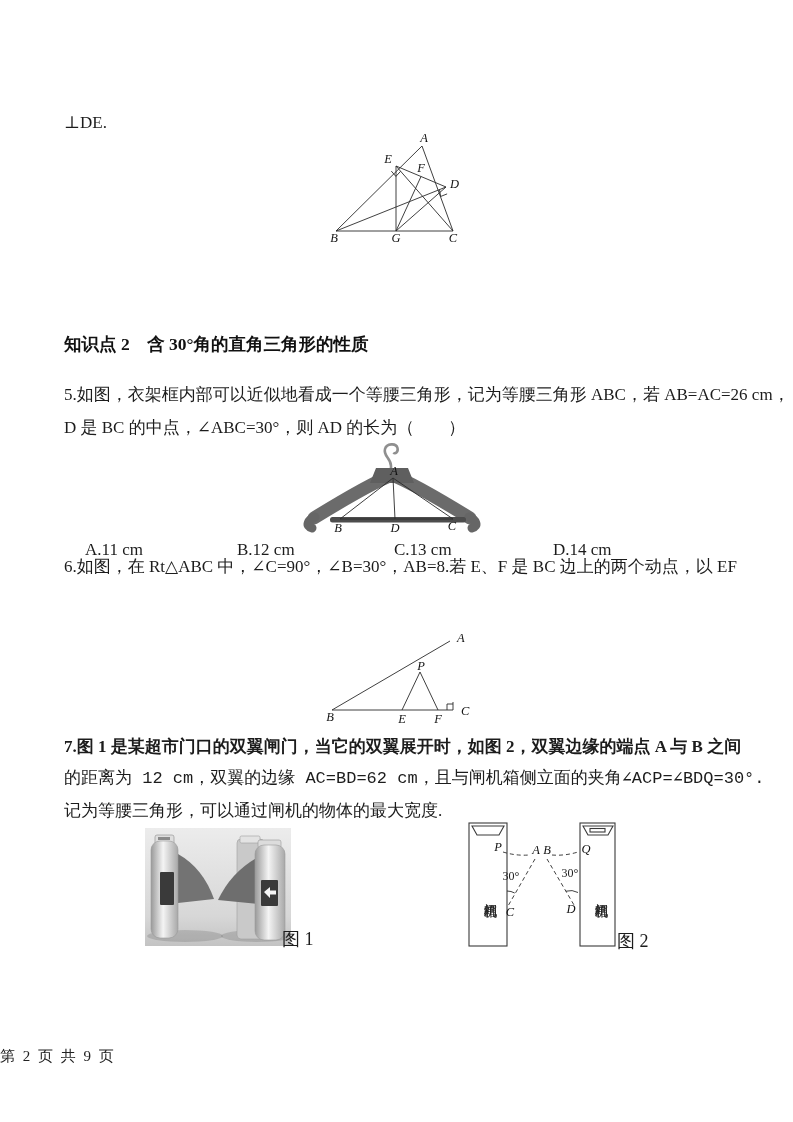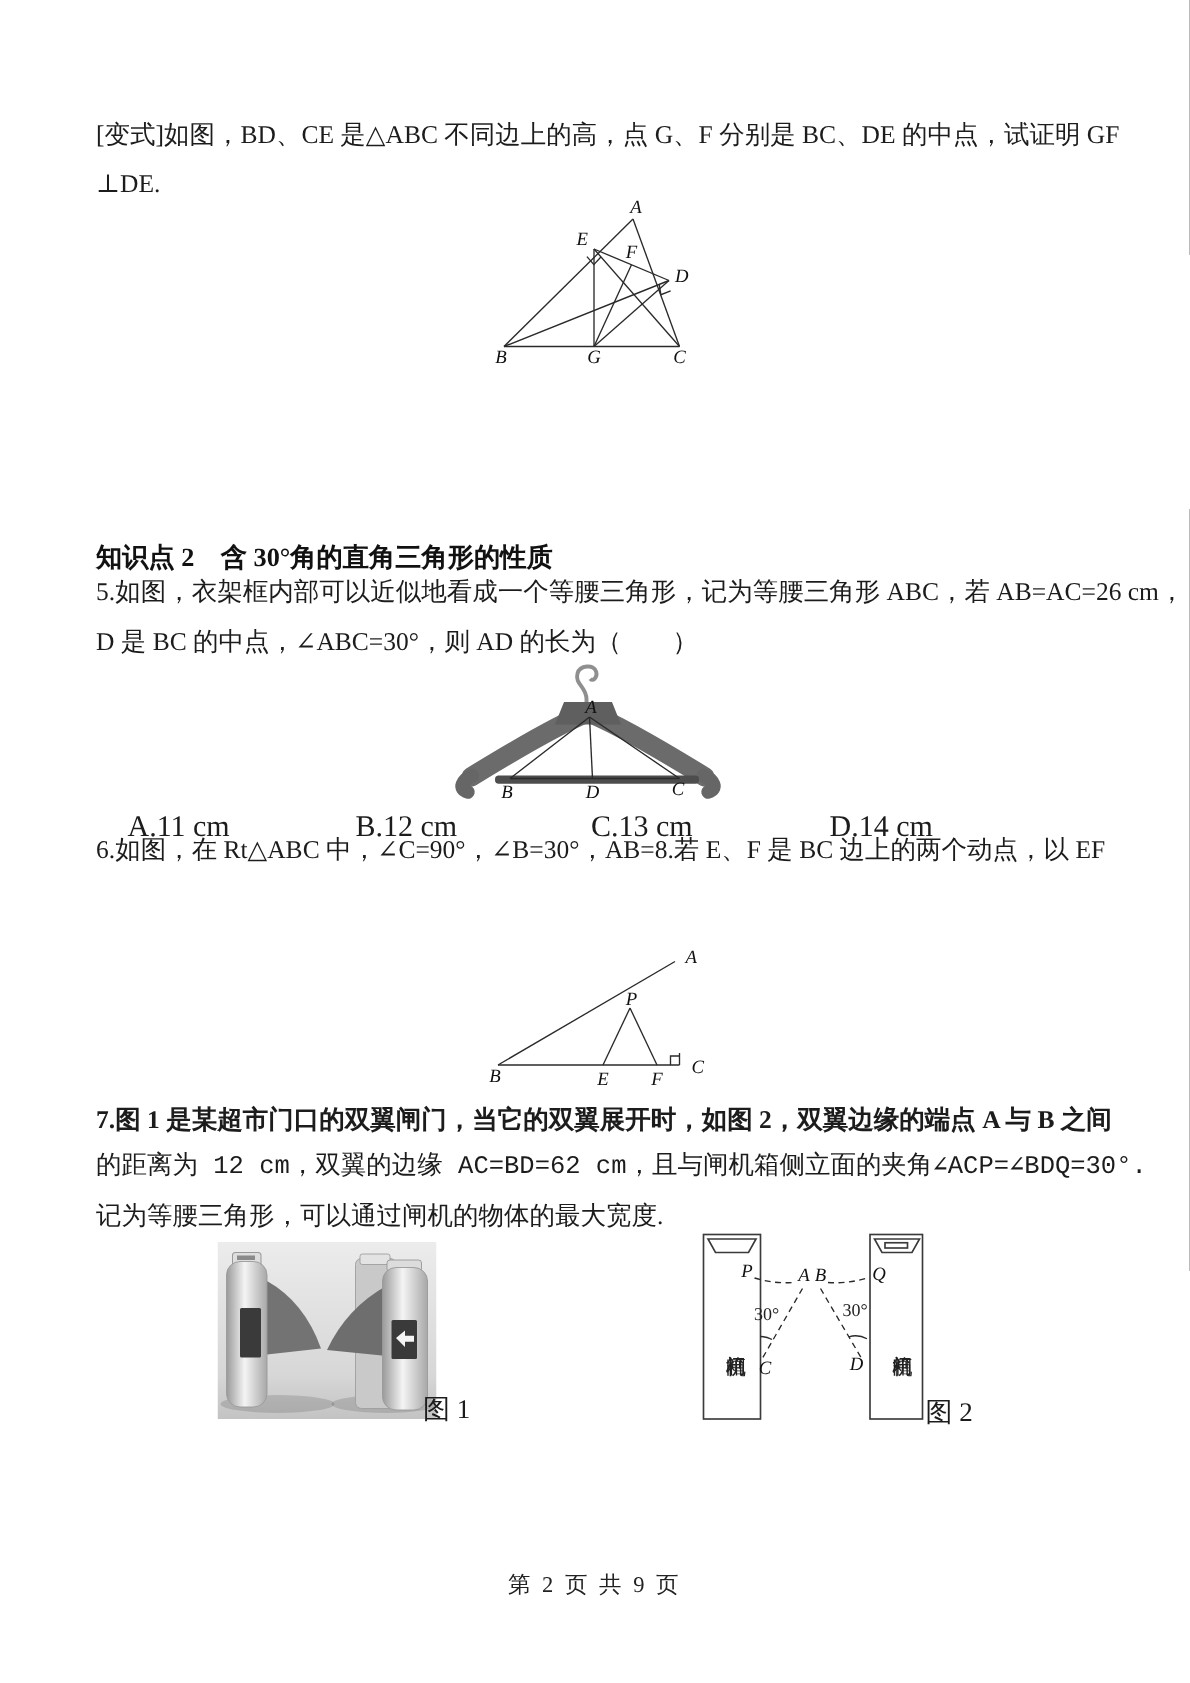--- a/index.html
+++ b/index.html
@@ -1,37 +1,36 @@
 <!DOCTYPE html>
 <html><head>
 <meta charset="utf-8">
 <style>
   html,body{margin:0;padding:0;background:#888;}
   .page{position:relative;width:793px;height:1122px;margin:0 auto;background:#ffffff;
         font-family:"Liberation Serif","DejaVu Serif",serif;color:#1a1a1a;overflow:hidden;}
   .tline{position:absolute;left:64px;white-space:nowrap;font-size:17px;line-height:22px;color:#1c1c1c;}
   .hline{position:absolute;left:64px;white-space:nowrap;font-size:17.5px;font-weight:bold;color:#111;}
-  .choice{position:absolute;white-space:nowrap;font-size:20px;color:#1c1c1c;}
+  .choice{position:absolute;white-space:nowrap;font-size:17px;color:#1c1c1c;}
   .caption{position:absolute;white-space:nowrap;font-size:18px;color:#1c1c1c;}
-  .footer{position:absolute;left:0;width:100%;text-align:center;font-size:15px;letter-spacing:2px;color:#222;}
+  .footer{position:absolute;left:0;width:100%;text-align:left;font-size:15px;letter-spacing:2px;color:#222;}
   .figwrap{position:absolute;}
   .figwrap svg{position:absolute;left:0;top:0;}
   .vtext{position:absolute;writing-mode:vertical-rl;text-orientation:upright;
          font-size:13.5px;letter-spacing:1px;color:#222;white-space:nowrap;}
   svg text{font-family:"Liberation Serif","DejaVu Serif",serif;}
   .ptlabel{font-style:italic;font-size:12.5px;fill:#111;}
   .figline{stroke:#2a2a2a;stroke-width:0.9;fill:none;}
   .dash{stroke:#2a2a2a;stroke-width:0.9;fill:none;stroke-dasharray:4,3;}
 </style>
 </head>
 <body>
 
 <div class="page">
 
-  <div class="tline" style="top:79px;">[变式]如图，BD、CE 是△ABC 不同边上的高，点 G、F 分别是 BC、DE 的中点，试证明 GF</div>
   <div class="tline" style="top:112px;">⊥DE.</div>
 
   <div class="figwrap" style="left:316px;top:130px;width:160px;height:115px;">
     <svg width="160" height="115" viewBox="0 0 160 115">
       <g class="figline">
         <line x1="106" y1="16" x2="20" y2="101"></line>
         <line x1="106" y1="16" x2="137" y2="101"></line>
         <line x1="20" y1="101" x2="137" y2="101"></line>
         <line x1="20" y1="101" x2="130" y2="57"></line>
         <line x1="137" y1="101" x2="80" y2="36"></line>
@@ -45,21 +44,21 @@
       <text class="ptlabel" x="108" y="12" text-anchor="middle">A</text>
       <text class="ptlabel" x="76" y="33" text-anchor="end">E</text>
       <text class="ptlabel" x="105" y="42" text-anchor="middle">F</text>
       <text class="ptlabel" x="134" y="58" text-anchor="start">D</text>
       <text class="ptlabel" x="18" y="112" text-anchor="middle">B</text>
       <text class="ptlabel" x="80" y="112" text-anchor="middle">G</text>
       <text class="ptlabel" x="137" y="112" text-anchor="middle">C</text>
     </svg>
   </div>
 
-  <div class="hline" style="top:359px;">知识点 2　含 30°角的直角三角形的性质</div>
+  <div class="hline" style="top:332px;">知识点 2　含 30°角的直角三角形的性质</div>
 
   <div class="tline" style="top:384px;">5.如图，衣架框内部可以近似地看成一个等腰三角形，记为等腰三角形 ABC，若 AB=AC=26 cm，</div>
   <div class="tline" style="top:417px;">D 是 BC 的中点，∠ABC=30°，则 AD 的长为（　　）</div>
 
   <div class="figwrap" style="left:300px;top:440px;width:200px;height:96px;">
     <svg width="200" height="96" viewBox="0 0 200 96">
       <path d="M 91,31 L 91,26 C 91,18 83,16 85,9 C 86.5,3.5 96,2.5 97.5,8 C 98.5,12 95,14.5 93.5,12.5" fill="none" stroke="#8f8f8f" stroke-width="2.6"></path>
       <path d="M 14,78 C 40,62 70,44 92,35 C 114,44 144,62 170,78" fill="none" stroke="#6b6b6b" stroke-width="13" stroke-linecap="round"></path>
       <path d="M 15,77 C 8,80 5,86 12,88" fill="none" stroke="#666" stroke-width="9" stroke-linecap="round"></path>
       <path d="M 169,77 C 176,80 179,86 172,88" fill="none" stroke="#666" stroke-width="9" stroke-linecap="round"></path>

